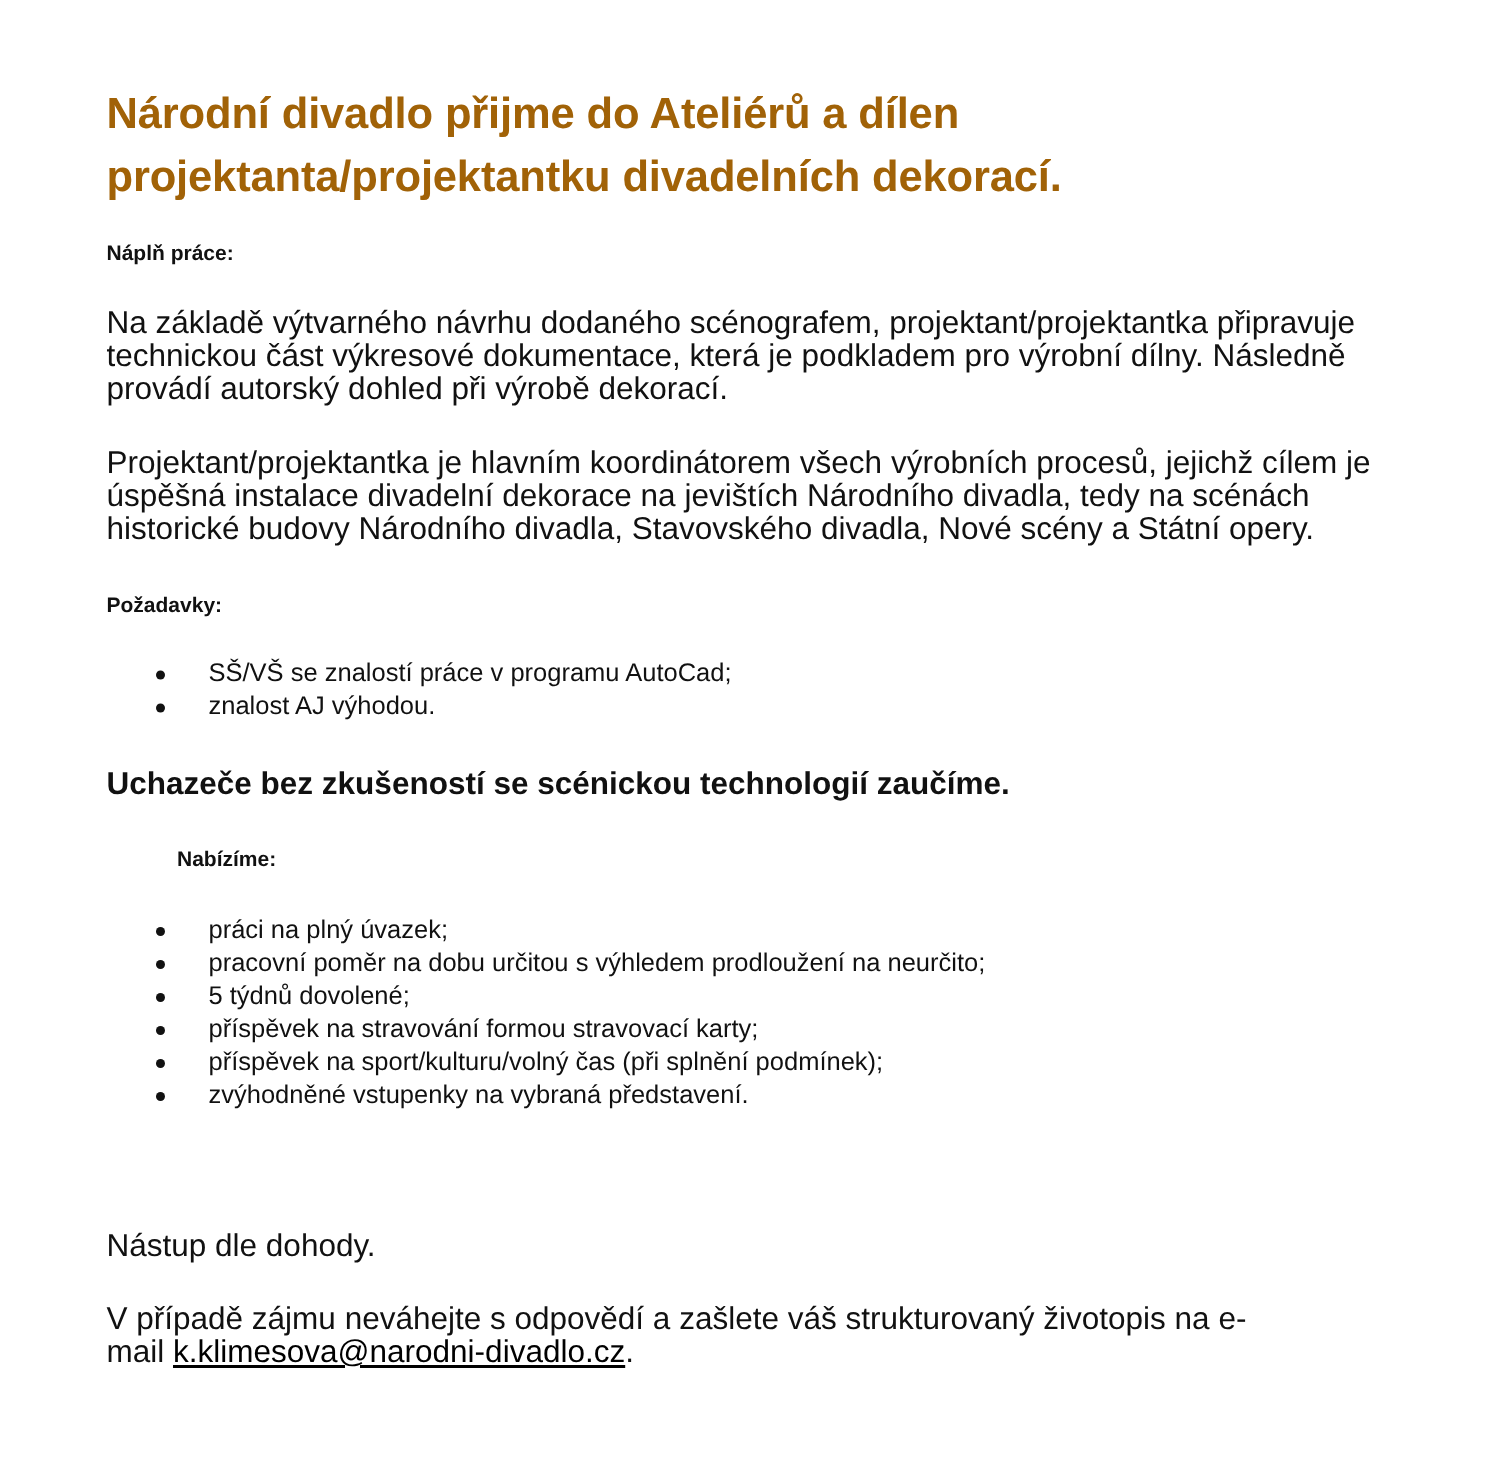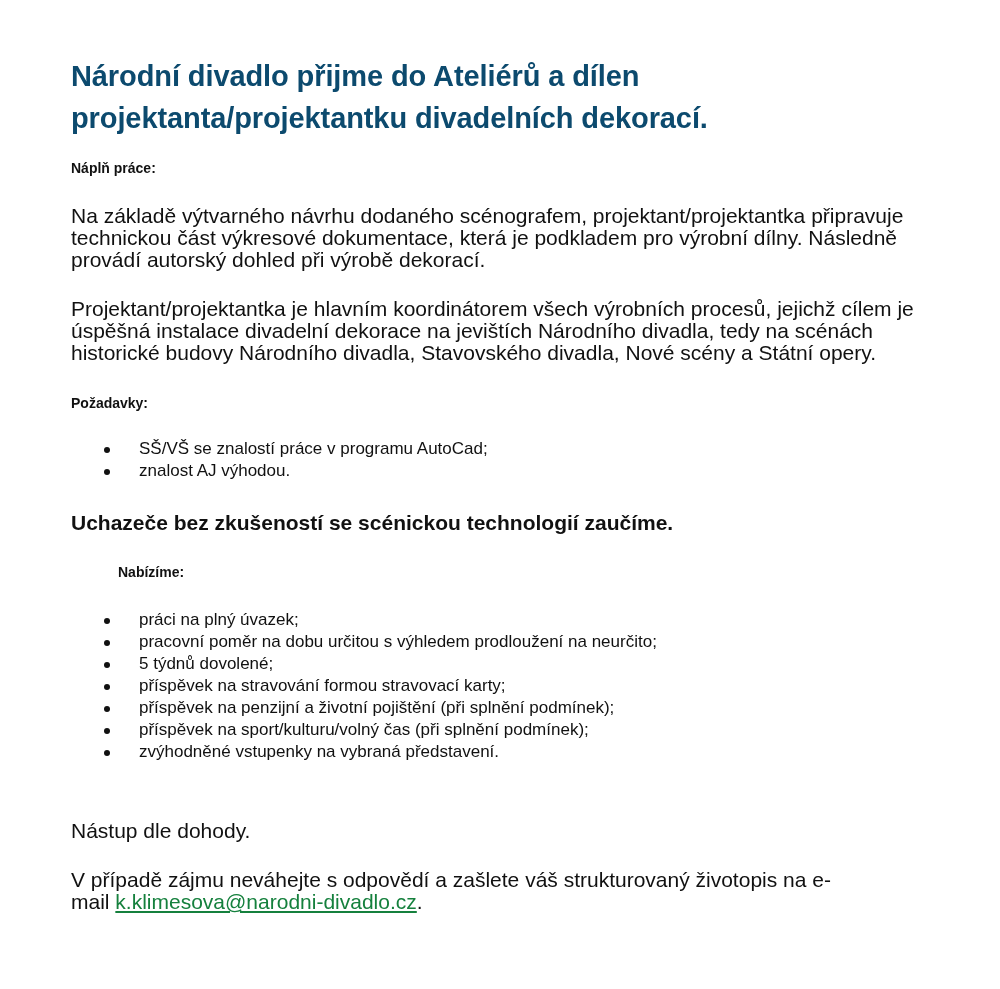--- a/index.html
+++ b/index.html
@@ -22,21 +22,21 @@
       width: 880px;
     }
     h1 {
       position: absolute;
       left: 0;
       top: 55px;
       margin: 0;
       font-size: 29px;
       line-height: 42px;
       font-weight: bold;
-      color: #0c4a6e;
+      color: #a16207;
       width: 880px;
       letter-spacing: -0.1px;
     }
     .heading {
       position: absolute;
       left: 0;
       margin: 0;
       font-size: 14px;
       line-height: 22px;
       font-weight: bold;
@@ -66,21 +66,21 @@
     ul.bullets li .bullet {
       position: absolute;
       left: 33px;
       top: 9px;
       width: 6px;
       height: 6px;
       border-radius: 50%;
       background: #111111;
     }
     a.email {
-      color: #15803d;
+      color: #000000;
       text-decoration: underline;
     }
   </style>
 </head>
 <body>
 
 <div class="page">
 
   <h1>Národní divadlo přijme do Ateliérů a dílen projektanta/projektantku divadelních dekorací.</h1>
 
@@ -99,21 +99,20 @@
 
   <p class="para" style="top:512px;font-weight:bold;">Uchazeče bez zkušeností se scénickou technologií zaučíme.</p>
 
   <p class="heading" style="top:561px;margin-left:47px;">Nabízíme:</p>
 
   <ul class="bullets" style="top:609px;">
     <li><span class="bullet"></span><span>práci na plný úvazek;</span></li>
     <li><span class="bullet"></span><span>pracovní poměr na dobu určitou s výhledem prodloužení na neurčito;</span></li>
     <li><span class="bullet"></span><span>5 týdnů dovolené;</span></li>
     <li><span class="bullet"></span><span>příspěvek na stravování formou stravovací karty;</span></li>
-    <li><span class="bullet"></span><span>příspěvek na penzijní a životní pojištění (při splnění podmínek);</span></li>
     <li><span class="bullet"></span><span>příspěvek na sport/kulturu/volný čas (při splnění podmínek);</span></li>
     <li><span class="bullet"></span><span>zvýhodněné vstupenky na vybraná představení.</span></li>
   </ul>
 
   <p class="para" style="top:820px;">Nástup dle dohody.</p>
 
   <p class="para" style="top:869px;">
     <span>V případě zájmu neváhejte s odpovědí a zašlete váš strukturovaný životopis na e-</span><br>
     <span>mail </span><a class="email" title="k.klimesova@narodni-divadlo.cz">k.klimesova@narodni-divadlo.cz</a><span>.</span>
   </p>

